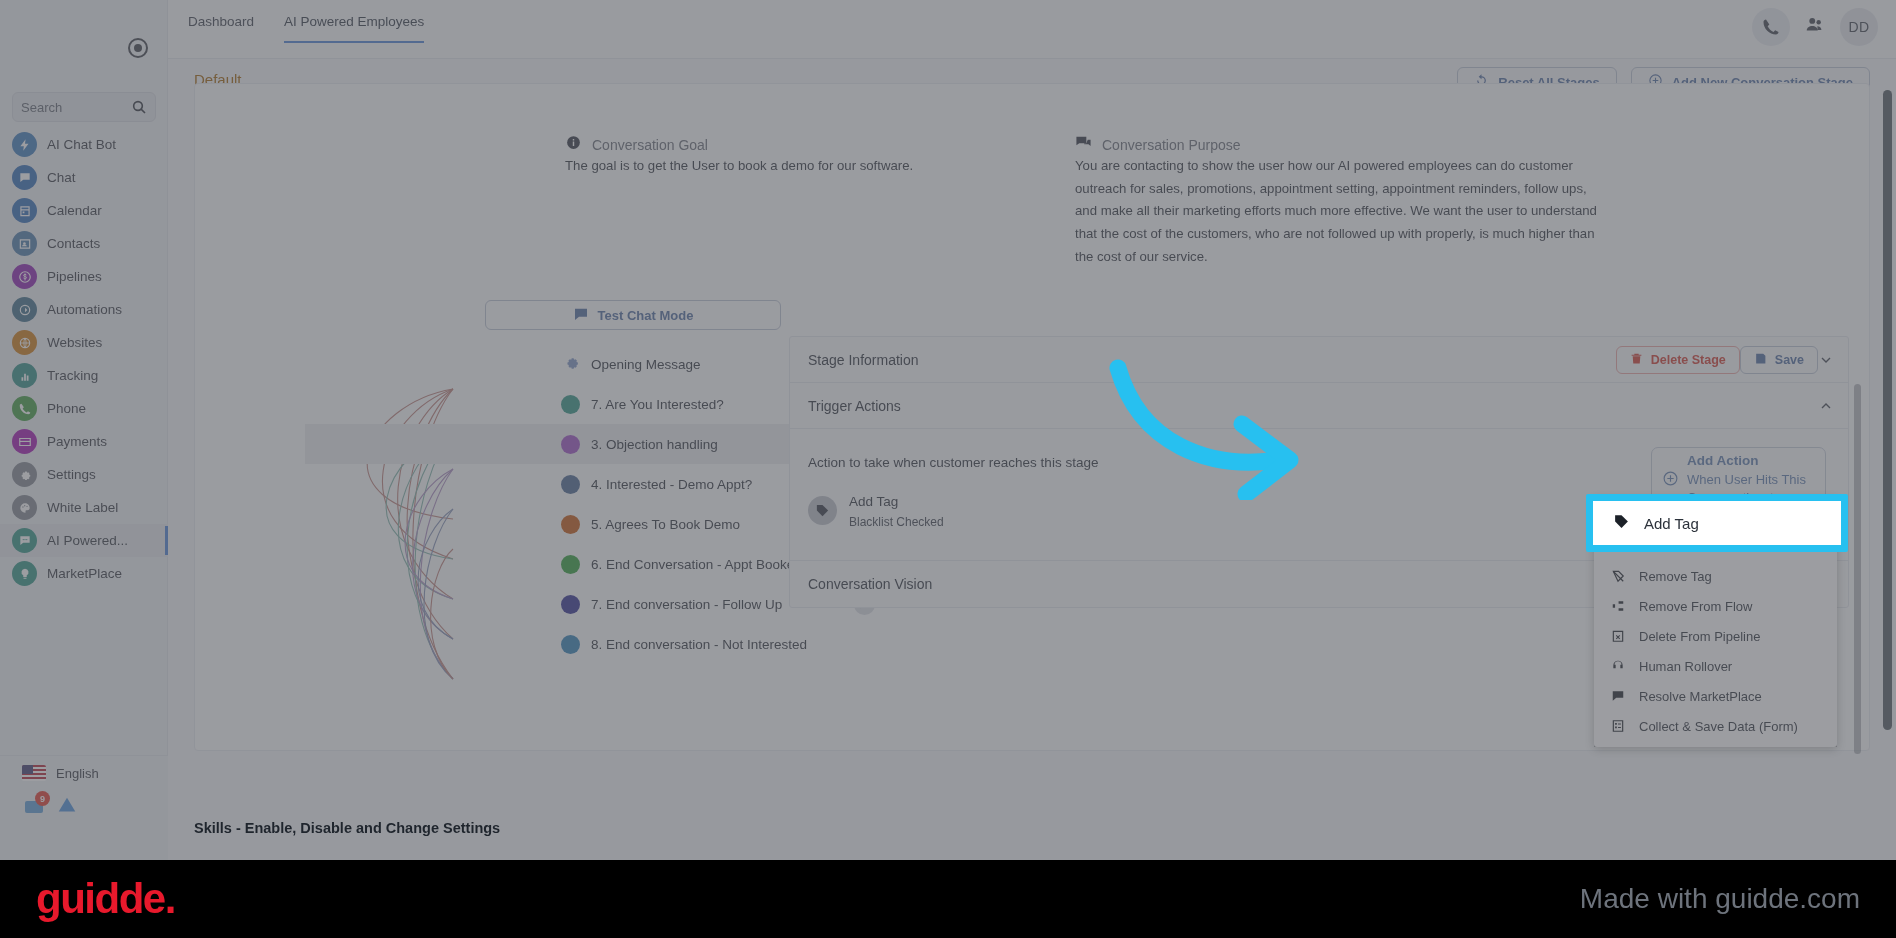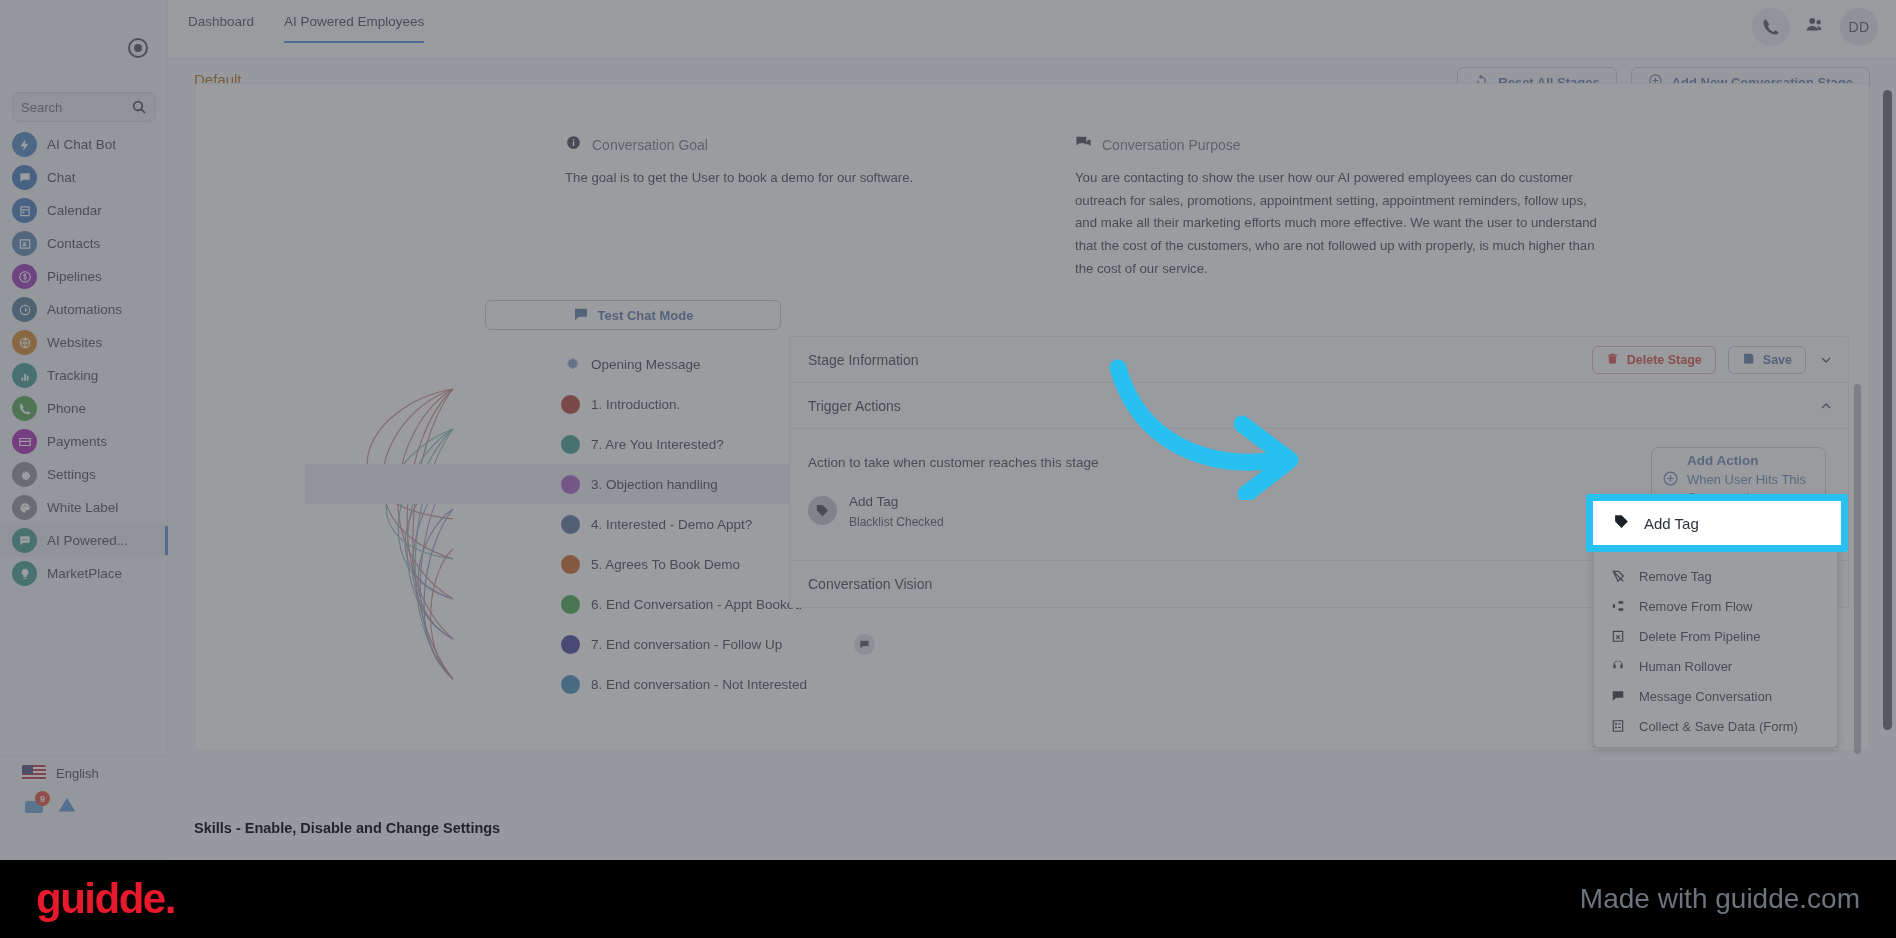--- a/index.html
+++ b/index.html
@@ -146,21 +146,21 @@
     width: 1676px; height: 668px;
     background: #fbfcfd; border: 1px solid #e4e8ed; border-radius: 4px;
   }
 
   
   .goal-block { position: absolute; left: 370px; top: 50px; width: 540px; }
   .purp-block { position: absolute; left: 880px; top: 50px; width: 530px; }
   .blk-head { display:flex; align-items:center; gap: 10px; }
   .blk-head svg { width: 17px; height: 17px; fill: #2e3440; }
   .blk-title { font-size: 14px; color: #666c76; }
-  .blk-body { margin-top: 12px; font-size: 13.2px; color: #2c323b; line-height: 1.72; }
+  .blk-body { margin-top: 0; font-size: 13.2px; color: #2c323b; line-height: 1.72; }
   .goal-block .blk-body { text-align: left; }
 
   
   .test-chat {
     position: absolute; left: 290px; top: 216px; width: 296px; height: 30px;
     border: 1px solid #b9c3d2; border-radius: 6px;
     display:flex; align-items:center; justify-content:center; gap: 9px;
     color: #4d6b9e; font-size: 13px; font-weight: bold; cursor: pointer;
   }
   .test-chat svg { width: 16px; height: 16px; fill: #4d6b9e; }
@@ -189,21 +189,21 @@
   
   .rightpane {
     position: absolute; left: 594px; top: 252px; width: 1060px;
     background: #f7f9fb; border: 1px solid #e2e6ea; border-radius: 3px;
   }
   .rp-sec-head {
     display:flex; align-items:center; height: 46px; padding: 0 18px;
     border-bottom: 1px solid #e2e6ea; position: relative;
   }
   .rp-sec-head .t { font-size: 14px; color: #2c323b; }
-  .rp-head-actions { position:absolute; right: 14px; display:flex; align-items:center; gap: 12px; }
+  .rp-head-actions { position:absolute; right: 14px; display:flex; align-items:center; }
   .btn-danger {
     display:flex; align-items:center; gap: 8px; height: 28px; padding: 0 13px;
     border: 1px solid #e8a3a0; border-radius: 6px; color: #d03a2f;
     font-size: 12.5px; font-weight: bold; cursor: pointer;
   }
   .btn-danger svg { width: 13px; height: 13px; fill: #d03a2f; }
   .btn-save {
     display:flex; align-items:center; gap: 8px; height: 28px; padding: 0 13px;
     border: 1px solid #b9c3d2; border-radius: 6px; color: #4d6b9e;
     font-size: 12.5px; font-weight: bold; cursor: pointer;
@@ -560,24 +560,20 @@
             </g>
           </svg>
 
           <div class="stage-row">
             <span class="gear"><svg viewBox="0 0 24 24">
                   <path d="M12 8.5a3.5 3.5 0 1 0 0 7 3.5 3.5 0 0 0 0-7zm9 3.5-2-.7.6-2-1.9-1.9-2 .6-.7-2h-2.7l-.7 2-2-.6-1.9 1.9.6 2-2 .7v2.7l2 .7-.6 2 1.9 1.9 2-.6.7 2h2.7l.7-2 2 .6 1.9-1.9-.6-2 2-.7z"></path>
                 </svg></span>
             <span class="stage-label">Opening Message</span>
           </div>
 
-          <div class="stage-row">
-            <span class="stage-dot" style="background:#b02d25"></span>
-            <span class="stage-label">1. Introduction.</span>
-          </div>
 
           <div class="stage-row">
             <span class="stage-dot" style="background:#2f9383"></span>
             <span class="stage-label">7. Are You Interested?</span>
           </div>
 
           <div class="stage-row highlight">
             <span class="stage-dot" style="background:#9b4fc4"></span>
             <span class="stage-label">3. Objection handling</span>
             <span class="stage-icons">
@@ -765,21 +761,21 @@
           </svg>
         </span>
       <span>Human Rollover</span>
     </div>
     <div class="dd-item">
       <span class="ic">
           <svg viewBox="0 0 24 24">
             <path d="M3 4h18v11H9l-6 5z"></path>
           </svg>
         </span>
-      <span>Message Conversation</span>
+      <span>Resolve MarketPlace</span>
     </div>
     <div class="dd-item">
       <span class="ic">
           <svg viewBox="0 0 24 24">
             <path d="M4 3h16v18H4z" fill="none" stroke="#1c2128" stroke-width="2"></path>
             <path d="M7 7h3v3H7zM12 7.5h5v2h-5zM7 13h3v3H7zM12 13.5h5v2h-5z"></path>
           </svg>
         </span>
       <span>Collect &amp; Save Data (Form)</span>
     </div>

